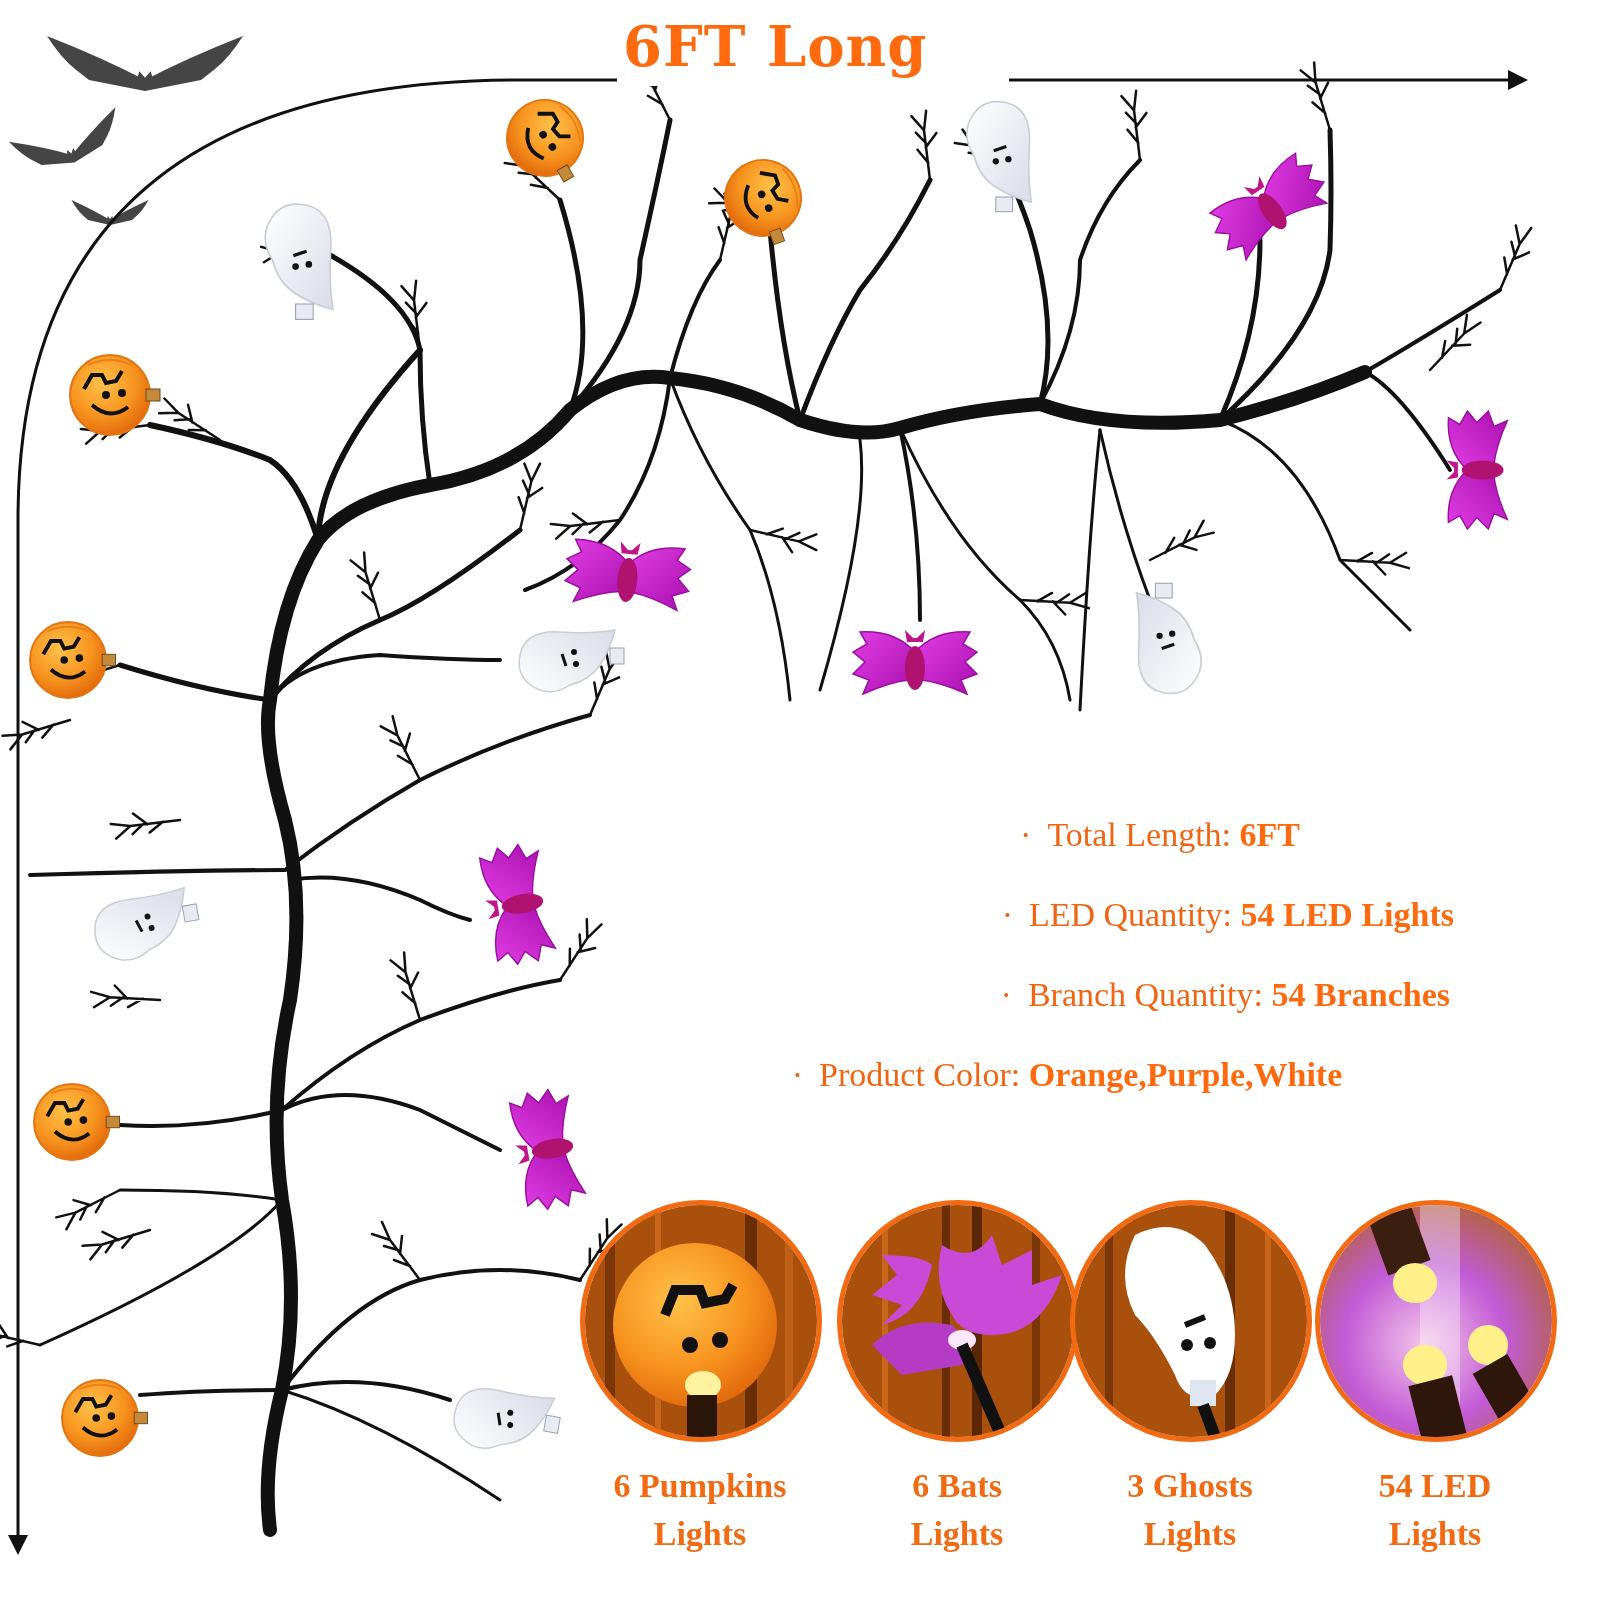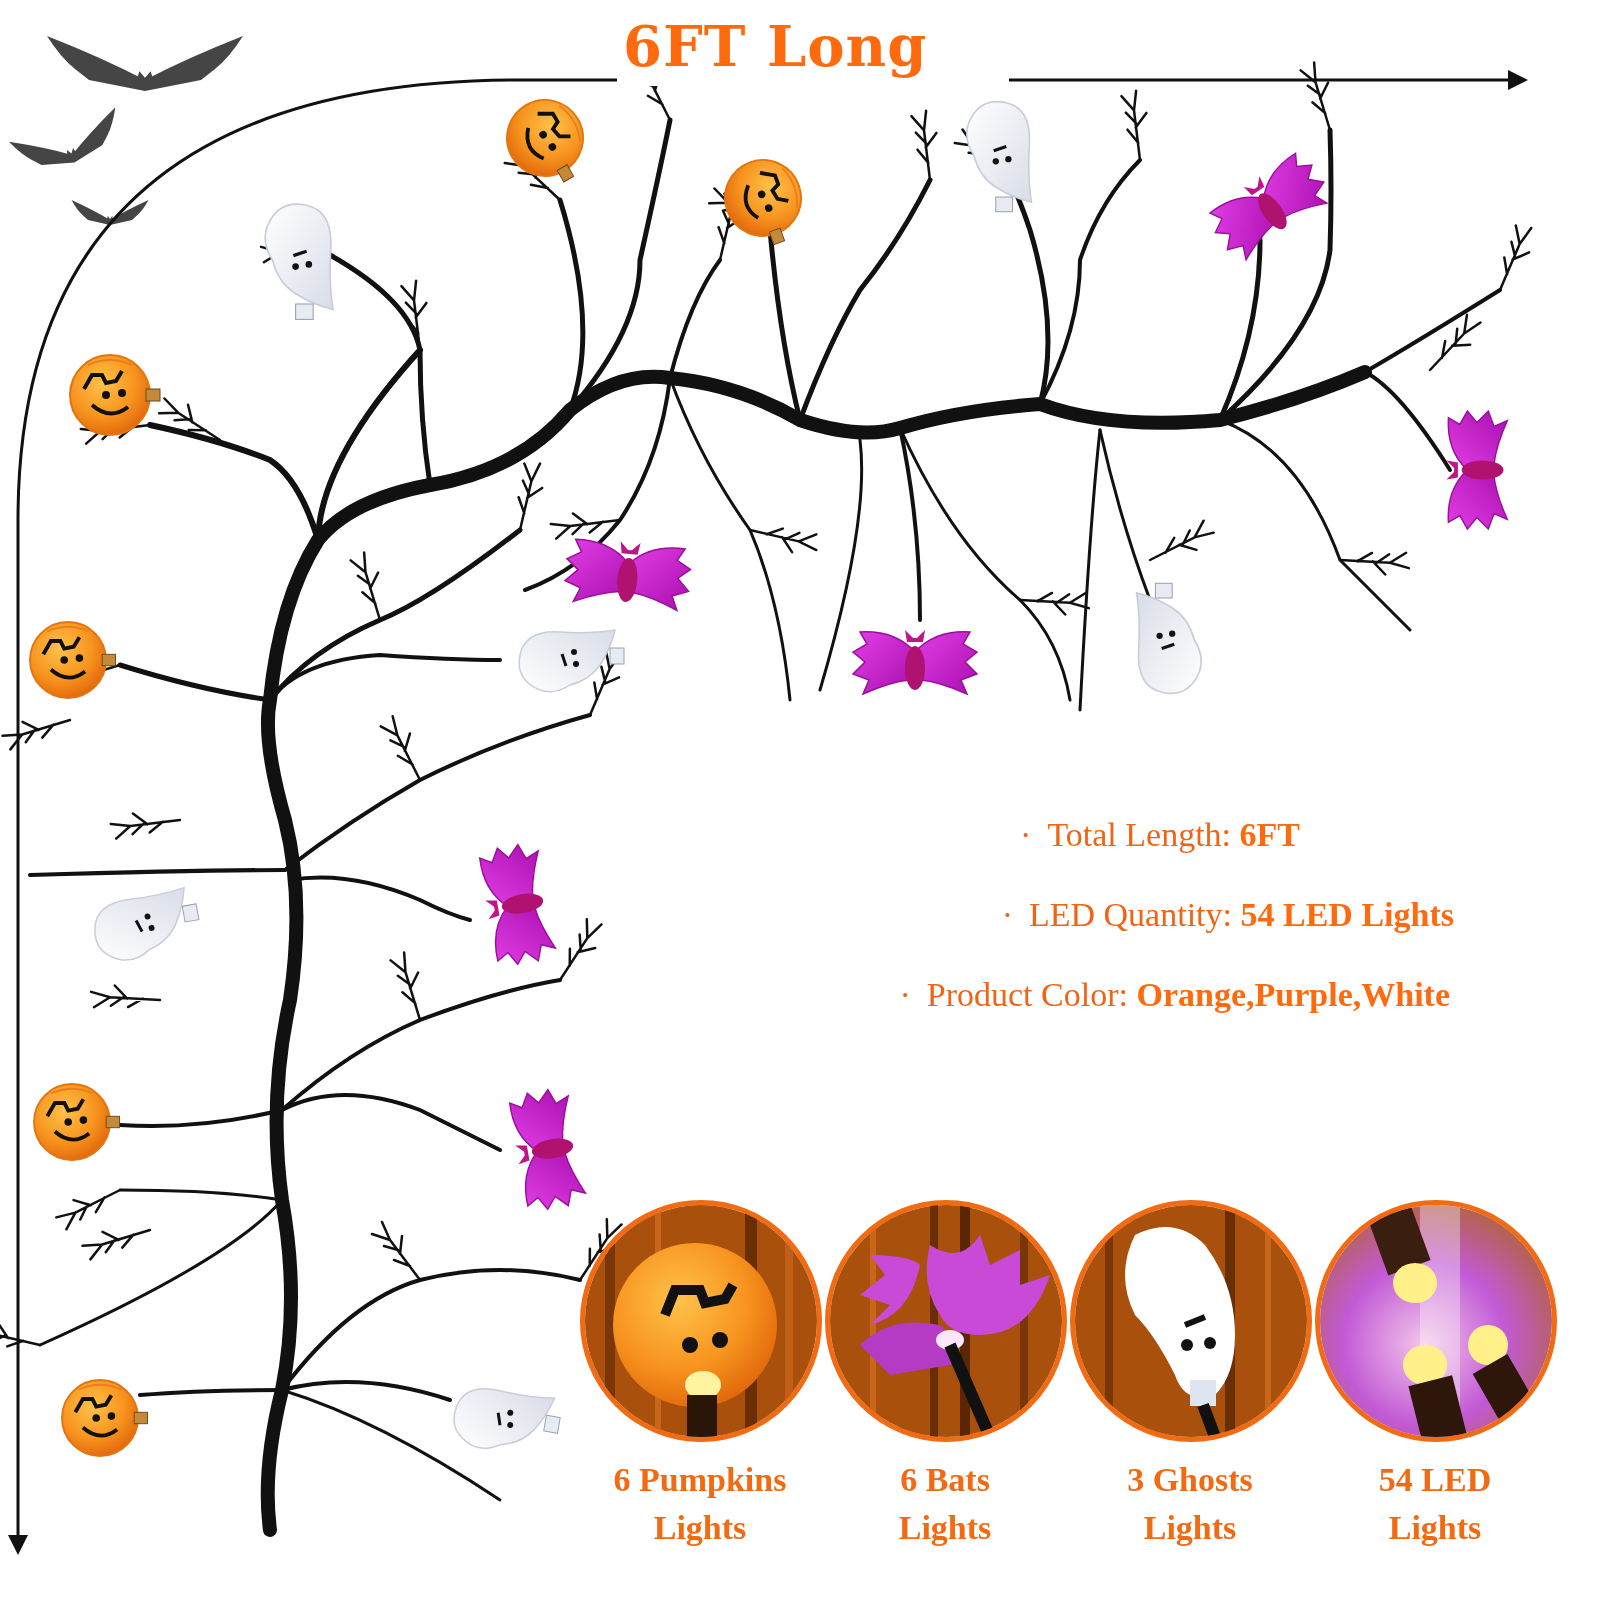--- a/index.html
+++ b/index.html
@@ -18,21 +18,21 @@
   .spec .dot { margin-right:16px; }
   .spec b { font-weight:bold; color:#ff6a0f; }
   .spec:nth-child(1){ padding-right:250px; }
   .spec:nth-child(2){ padding-right:96px; }
   .spec:nth-child(3){ padding-right:100px; }
   .spec:nth-child(4){ padding-right:6px;text-align:center; }
   .features { position:absolute; left:580px; top:1200px; width:1000px; height:360px; }
   .feature { position:absolute; top:0; width:240px; text-align:center; }
   .feature .circle { width:232px; height:232px; margin:0 auto; border-radius:50%; border:5px solid #f26a12; overflow:hidden; }
   .feature .label {
-    margin-top:14px; font-family:"Liberation Serif", serif; font-weight:bold; font-size:34px;
+    margin-top:20px; font-family:"Liberation Serif", serif; font-weight:bold; font-size:34px;
     line-height:48px; color:#f26a12;
   }
 </style>
 </head>
 <body>
 
 <div id="stage">
 
   <svg width="1600" height="1600" viewBox="0 0 1600 1600" style="position:absolute;left:0;top:0">
     <defs>
@@ -208,20 +208,23 @@
   <div class="title">6FT Long</div>
 
   <div class="specs">
     <div class="spec">
       <span class="dot">·</span><span>Total Length:</span> <b>6FT</b>
     </div>
     <div class="spec">
       <span class="dot">·</span><span>LED Quantity:</span> <b>54 LED Lights</b>
     </div>
     <div class="spec">
+      <span class="dot">·</span><span>Branch Quantity:</span> <b>54 Branches</b>
+    </div>
+    <div class="spec">
       <span class="dot">·</span><span>Product Color:</span> <b>Orange,Purple,White</b>
     </div>
   </div>
 
   <div class="features">
     <div class="feature" style="left:0">
       <div class="circle">
         <svg width="232" height="232" viewBox="0 0 232 232">
           <rect width="232" height="232" fill="#a8500c"></rect>
           <rect x="20" width="10" height="232" fill="#7a3606"></rect>
@@ -231,21 +234,21 @@
           <circle cx="110" cy="120" r="82" fill="url(#pumpG)"></circle>
           <path d="M80,110 L90,85 L115,85 L120,98 L140,94 L148,80" stroke="#111" stroke-width="10" fill="none"></path>
           <circle cx="105" cy="140" r="8" fill="#111"></circle>
             <circle cx="135" cy="135" r="8" fill="#111"></circle>
           <ellipse cx="118" cy="180" rx="18" ry="14" fill="#fff3a0"></ellipse>
           <rect x="102" y="190" width="30" height="42" fill="#2a1608"></rect>
         </svg>
       </div>
       <div class="label"><span>6 Pumpkins</span><br><span>Lights</span></div>
     </div>
-    <div class="feature" style="left:245px">
+    <div class="feature" style="left:257px">
       <div class="circle">
         <svg width="232" height="232" viewBox="0 0 232 232">
           <rect width="232" height="232" fill="#a8500c"></rect>
           <rect x="100" width="8" height="232" fill="#6a2e04"></rect>
             <rect x="130" width="10" height="232" fill="#5a2603"></rect>
           <rect x="40" width="6" height="232" fill="#c8661a"></rect>
             <rect x="190" width="8" height="232" fill="#7a3606"></rect>
           <path d="M90,60 Q80,110 40,120 L60,100 L30,90 L55,70 L40,50 Q80,50 90,60 Z" fill="#c94ad6"></path>
           <path d="M100,40 Q130,60 150,30 L160,60 L190,45 L190,80 L220,70 Q200,130 150,130 Q120,130 110,110 Q90,80 100,40 Z" fill="#c94ad6"></path>
           <path d="M30,140 Q60,110 110,120 Q140,150 120,160 L60,170 Z" fill="#b43bc4"></path>

